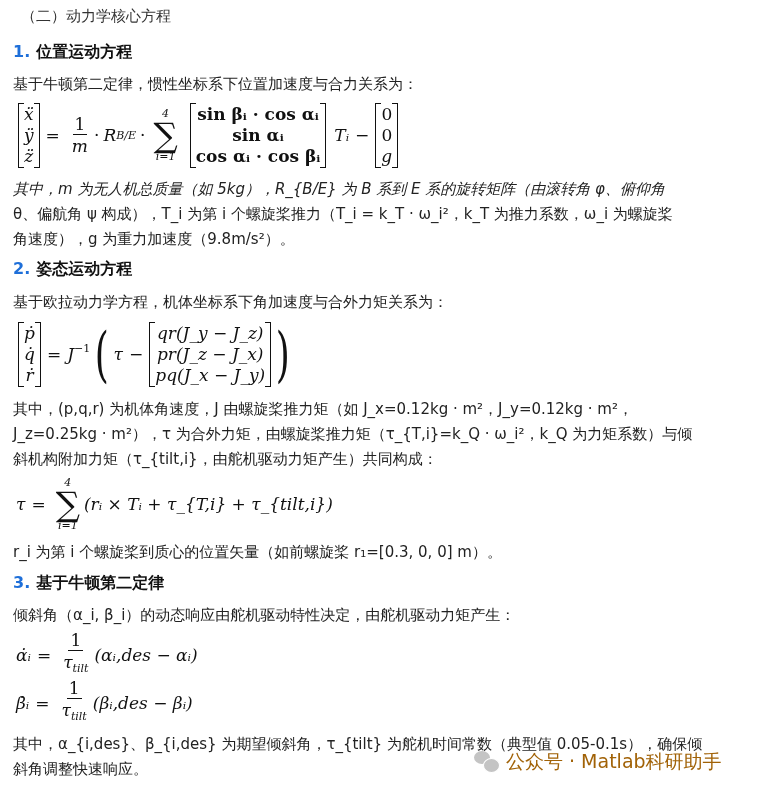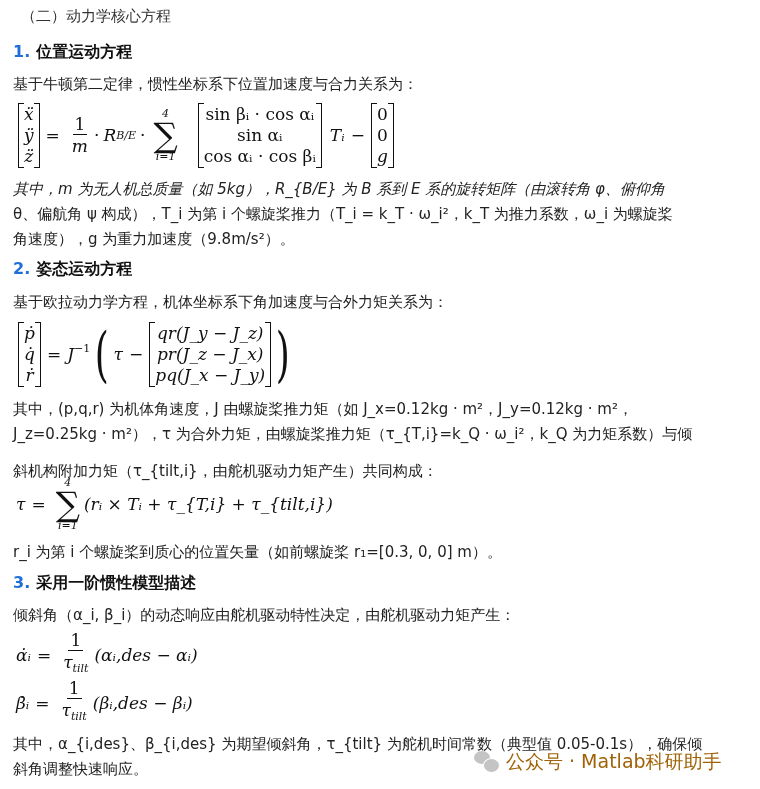--- a/index.html
+++ b/index.html
@@ -73,21 +73,21 @@
     </span>
     <span>·</span>
     <span class="mi" style="margin-left:4px;">R</span>
       <sub class="mi">B/E</sub>
     <span style="margin:0 4px;">·</span>
     <span class="sum">
       <span class="lim">4</span>
       <span class="big">∑</span>
       <span class="lim">i=1</span>
     </span>
-    <span class="bmat" style="margin-left:16px;">
+    <span class="bmat" style="margin-left:8px;font-weight:bold;">
       <span>sin βᵢ · cos αᵢ</span>
       <span>sin αᵢ</span>
       <span>cos αᵢ · cos βᵢ</span>
     </span>
     <span class="mi" style="margin-left:8px;">Tᵢ</span>
     <span class="op">−</span>
     <span class="bmat">
       <span>0</span>
       <span>0</span>
       <span class="mi">g</span>
@@ -118,37 +118,37 @@
     <span class="bmat">
       <span class="mi">qr(J_y − J_z)</span>
       <span class="mi">pr(J_z − J_x)</span>
       <span class="mi">pq(J_x − J_y)</span>
     </span>
     <span class="paren">)</span>
   </div>
 
   <div class="line" style="top:397px;">其中，(p,q,r) 为机体角速度，J 由螺旋桨推力矩（如 J_x=0.12kg · m²，J_y=0.12kg · m²，</div>
   <div class="line" style="top:422px;">J_z=0.25kg · m²），τ 为合外力矩，由螺旋桨推力矩（τ_{T,i}=k_Q · ω_i²，k_Q 为力矩系数）与倾</div>
-  <div class="line" style="top:447px;margin-top:12px;">斜机构附加力矩（τ_{tilt,i}，由舵机驱动力矩产生）共同构成：</div>
+  <div class="line" style="top:447px;">斜机构附加力矩（τ_{tilt,i}，由舵机驱动力矩产生）共同构成：</div>
 
   <div class="math" style="left:16px; top:474px; height:60px;">
     <span class="mi">τ</span>
     <span class="op">=</span>
     <span class="sum">
       <span class="lim">4</span>
       <span class="big">∑</span>
       <span class="lim">i=1</span>
     </span>
     <span class="mi">(rᵢ × Tᵢ + τ_{T,i} + τ_{tilt,i})</span>
   </div>
 
   <div class="line" style="top:540px;">r_i 为第 i 个螺旋桨到质心的位置矢量（如前螺旋桨 r₁=[0.3, 0, 0] m）。</div>
 
   <div class="line heading" style="top:571px;">
-    <span class="num">3.</span><span>采用一阶惯性模型描述</span>
+    <span class="num">3.</span><span>基于牛顿第二定律</span>
   </div>
   <div class="line" style="top:603px;">倾斜角（α_i, β_i）的动态响应由舵机驱动特性决定，由舵机驱动力矩产生：</div>
 
   <div class="math" style="left:16px; top:631px; height:48px;">
     <span class="mi">α̇ᵢ</span>
     <span class="op">=</span>
     <span class="frac">
       <span class="n">1</span>
       <span class="d"><span class="mi">τ</span><sub class="mi">tilt</sub></span>
     </span>

